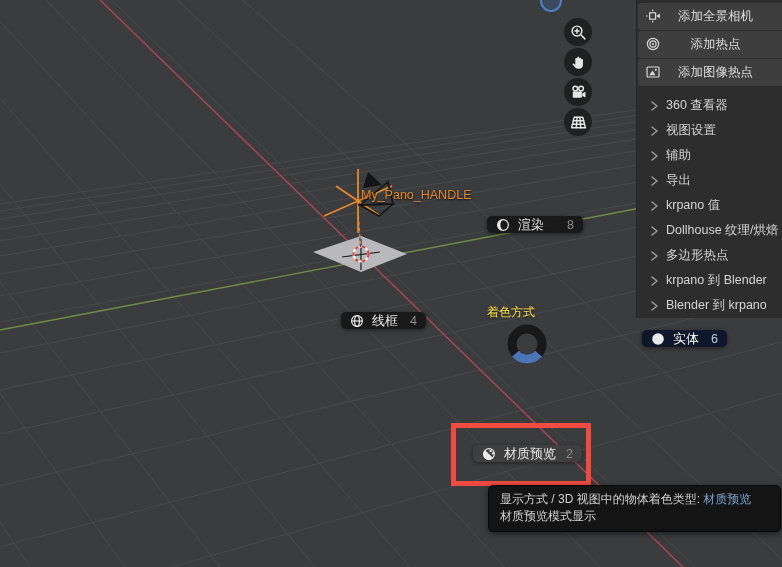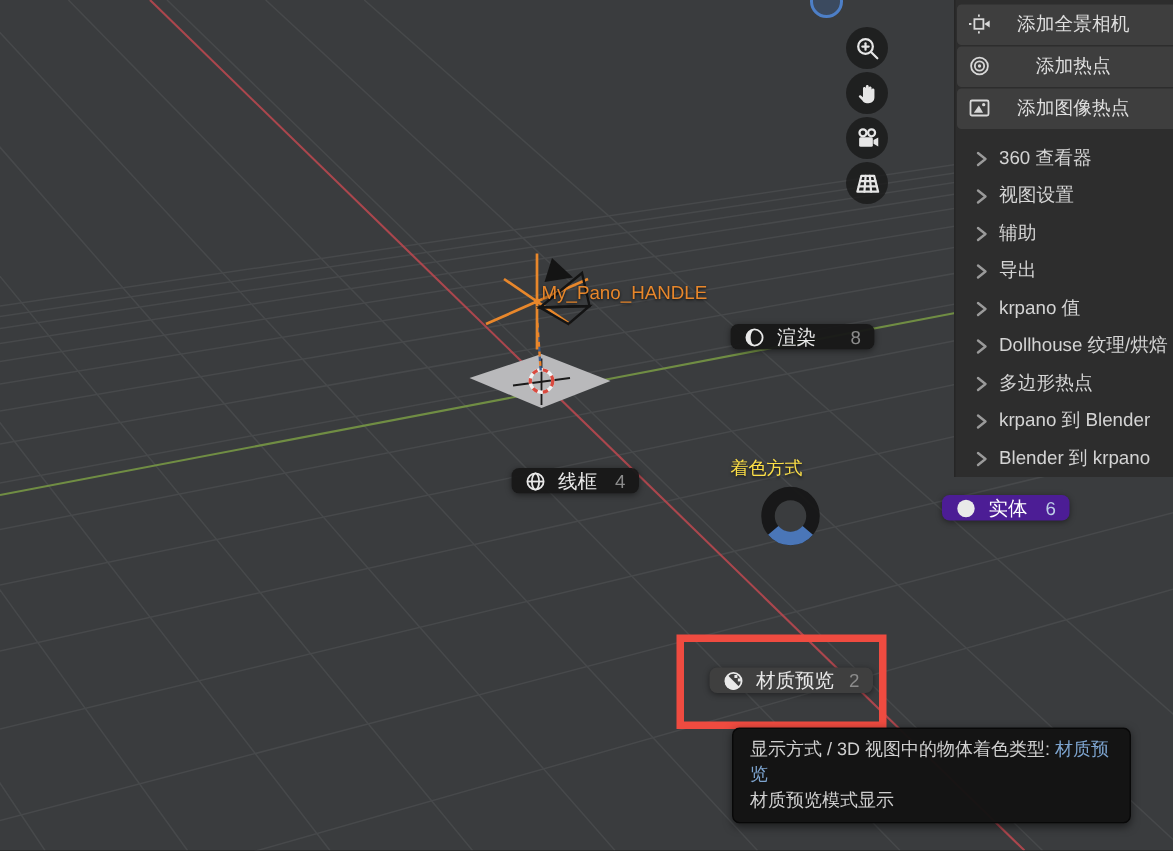--- a/index.html
+++ b/index.html
@@ -49,38 +49,38 @@
   
   .pie-btn{
     position:absolute;height:17px;border-radius:5px;background:rgba(24,24,24,.96);
     display:flex;align-items:center;padding:0 9px;box-sizing:border-box;
     color:#e9e9e9;font-size:13px;box-shadow:0 1px 4px rgba(0,0,0,.45);
   }
   .pie-btn .ic{width:14px;height:14px;margin-right:8px;flex:none;}
   .pie-btn svg{stroke:#e9e9e9;fill:none;stroke-width:1.2;}
   .pie-btn svg .fill{fill:#e9e9e9;stroke:none;}
   .pie-btn .key{margin-left:auto;color:#8b8b8b;font-size:12.5px;}
-  .pie-btn.selected{background:#4c1d95;color:#fff;}
+  .pie-btn.selected{background:#0f172a;color:#fff;margin-left:14px;}
   .pie-btn.selected .key{color:#bccde6;}
   .pie-btn.hovered{background:#3f3f3f;}
   .pie-title{
     position:absolute;left:487px;top:304px;width:80px;text-align:left;
     color:#fde047;font-size:12px;text-shadow:0 1px 2px rgba(0,0,0,.6);
   }
   .pie-ring{position:absolute;left:503px;top:320px;}
 
   
   .annotation-rect{
     position:absolute;left:451px;top:423px;width:140px;height:63px;
     border:5px solid #ef4b40;box-sizing:border-box;
   }
 
   
   .tooltip{
-    position:absolute;left:488px;top:485px;width:266px;box-sizing:border-box;
+    position:absolute;left:488px;top:485px;width:293px;box-sizing:border-box;
     background:rgba(19,19,19,.97);border:1px solid #080808;border-radius:5px;
     padding:5px 11px 6px 11px;color:#cfcfcf;font-size:12px;line-height:17px;
     box-shadow:0 2px 6px rgba(0,0,0,.5);
   }
   .tooltip .val{color:#7da4cf;}
 
   
   .obj-label{
     position:absolute;left:361px;top:188px;color:#e8872b;font-size:12.5px;
     text-shadow:0 1px 2px rgba(0,0,0,.8);white-space:nowrap;

